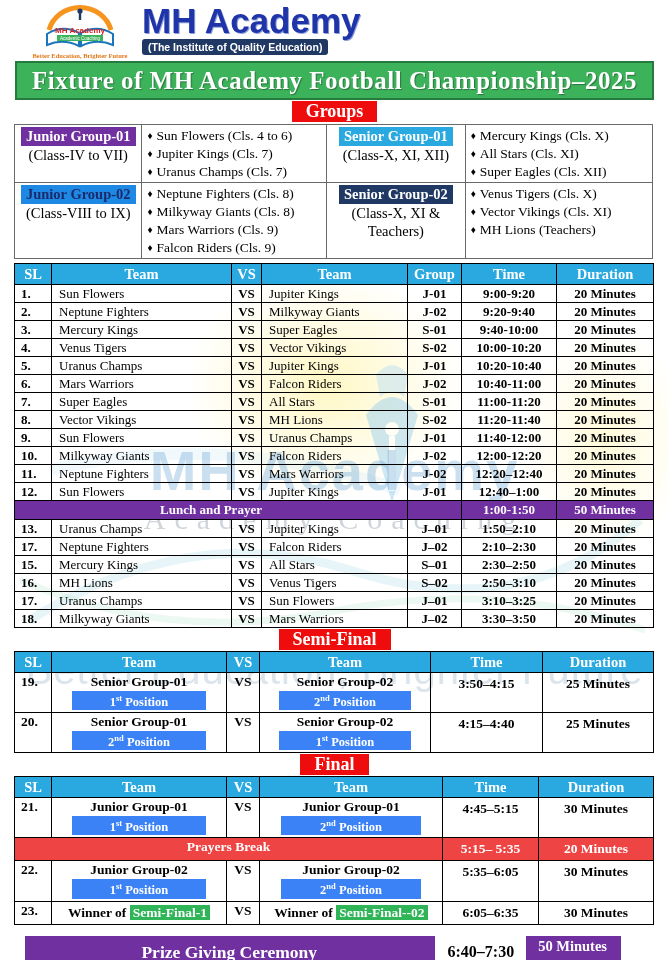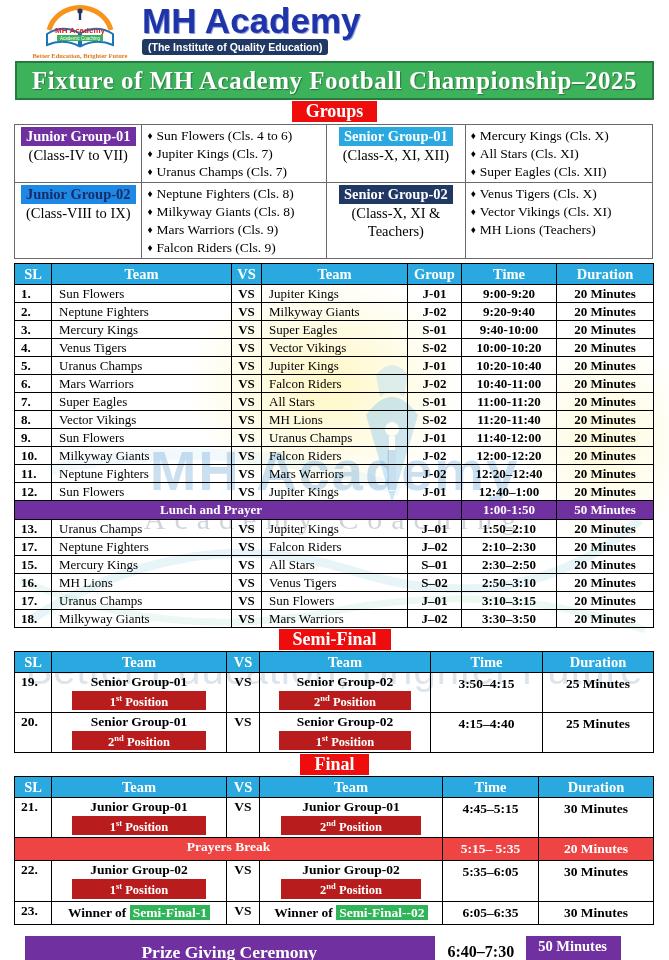--- a/index.html
+++ b/index.html
@@ -66,21 +66,21 @@
   .cell-sl{font-weight:bold;text-align:left;padding-left:6px !important;}
   .cell-team{text-align:left;padding-left:7px !important;white-space:nowrap;}
   .cell-vs{font-weight:bold;text-align:center;}
   .cell-group,.cell-time,.cell-dur{font-weight:bold;text-align:center;white-space:nowrap;}
   tr.break-row td{background:#7030A0;color:#fff;font-weight:bold;text-align:center;height:18px;}
   tr.break-row.cyan td{background:#ef4444;}
   
   .t-pos td{font-size:13.5px;padding:1px 3px;vertical-align:top;}
   .t-pos .cell-team{text-align:center;padding-left:3px !important;}
   .pos-name{font-weight:bold;font-size:13.5px;line-height:16px;text-align:center;}
-  .pos-badge{background:#b91c1c;color:#fff;font-weight:bold;font-size:12.5px;line-height:15px;
+  .pos-badge{background:#3b82f6;color:#fff;font-weight:bold;font-size:12.5px;line-height:15px;
              width:80%;margin:1px auto 1px auto;text-align:center;}
   .pos-badge sup{font-size:8.5px;}
   .t-pos .cell-time,.t-pos .cell-dur{padding-top:3px;}
   .winner-text{font-weight:bold;font-size:13.5px;line-height:20px;white-space:nowrap;text-align:center;}
   .green-hl{background:#2FB457;color:#fff;padding:0 3px;}
   
   .prize-bar{display:flex;width:596px;height:33px;background:#7030A0;margin:11px 0 0 11px;
              align-items:stretch;}
   .prize-label{flex:1;display:flex;align-items:center;justify-content:center;color:#fff;
                font-weight:bold;font-size:17.5px;}
@@ -360,21 +360,21 @@
             <td class="cell-group">S–02</td>
             <td class="cell-time">2:50–3:10</td>
             <td class="cell-dur">20 Minutes</td>
           </tr>
           <tr>
             <td class="cell-sl">17.</td>
             <td class="cell-team">Uranus Champs</td>
             <td class="cell-vs">VS</td>
             <td class="cell-team">Sun Flowers</td>
             <td class="cell-group">J–01</td>
-            <td class="cell-time">3:10–3:15</td>
+            <td class="cell-time">3:10–3:25</td>
             <td class="cell-dur">20 Minutes</td>
           </tr>
           <tr>
             <td class="cell-sl">18.</td>
             <td class="cell-team">Milkyway Giants</td>
             <td class="cell-vs">VS</td>
             <td class="cell-team">Mars Warriors</td>
             <td class="cell-group">J–02</td>
             <td class="cell-time">3:30–3:50</td>
             <td class="cell-dur">20 Minutes</td>

